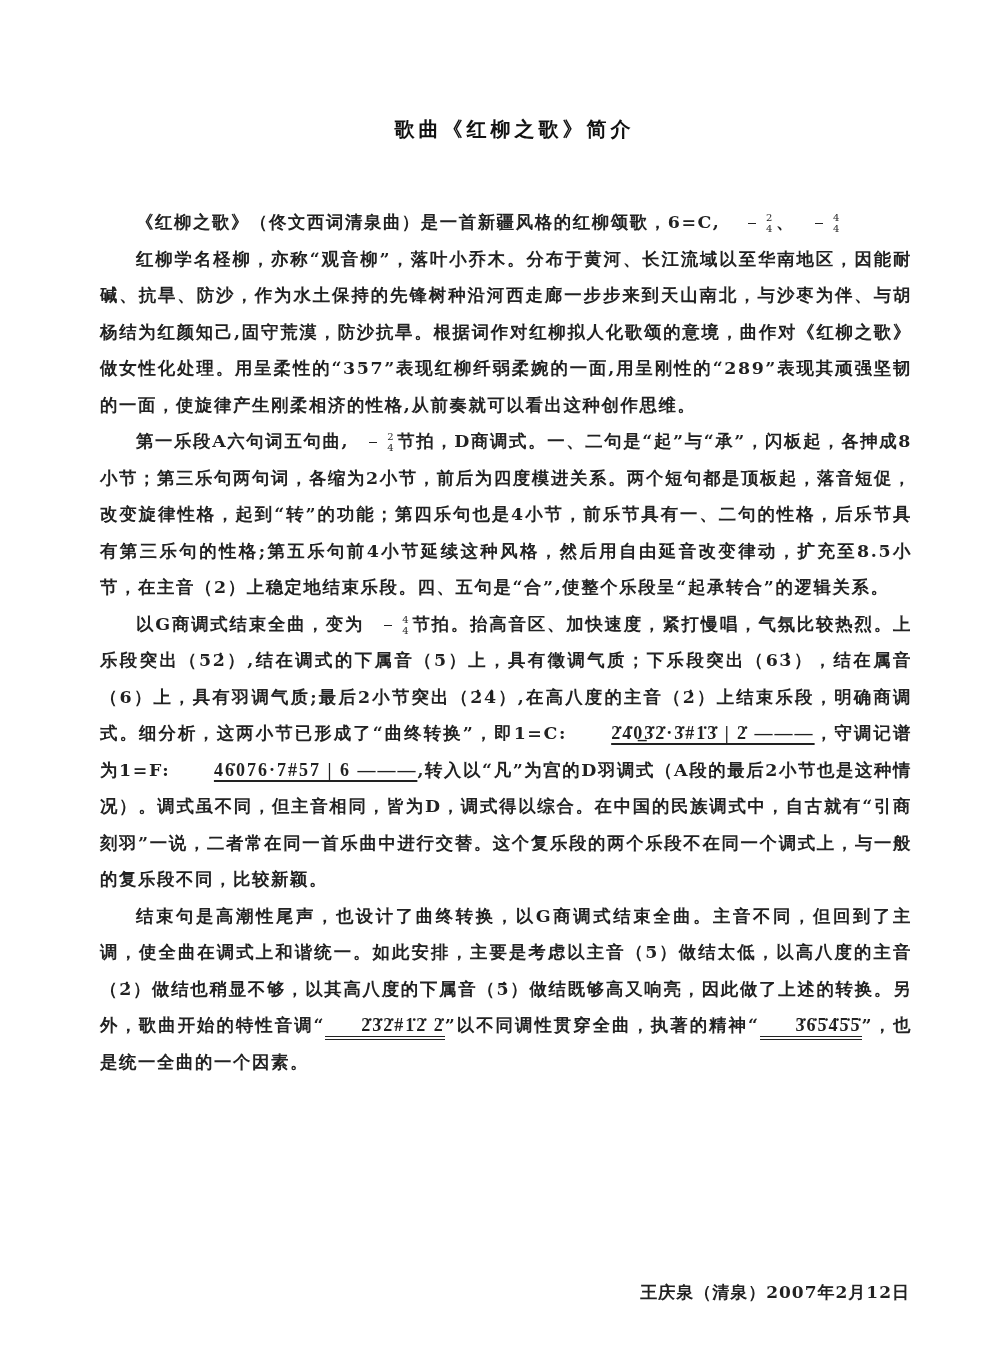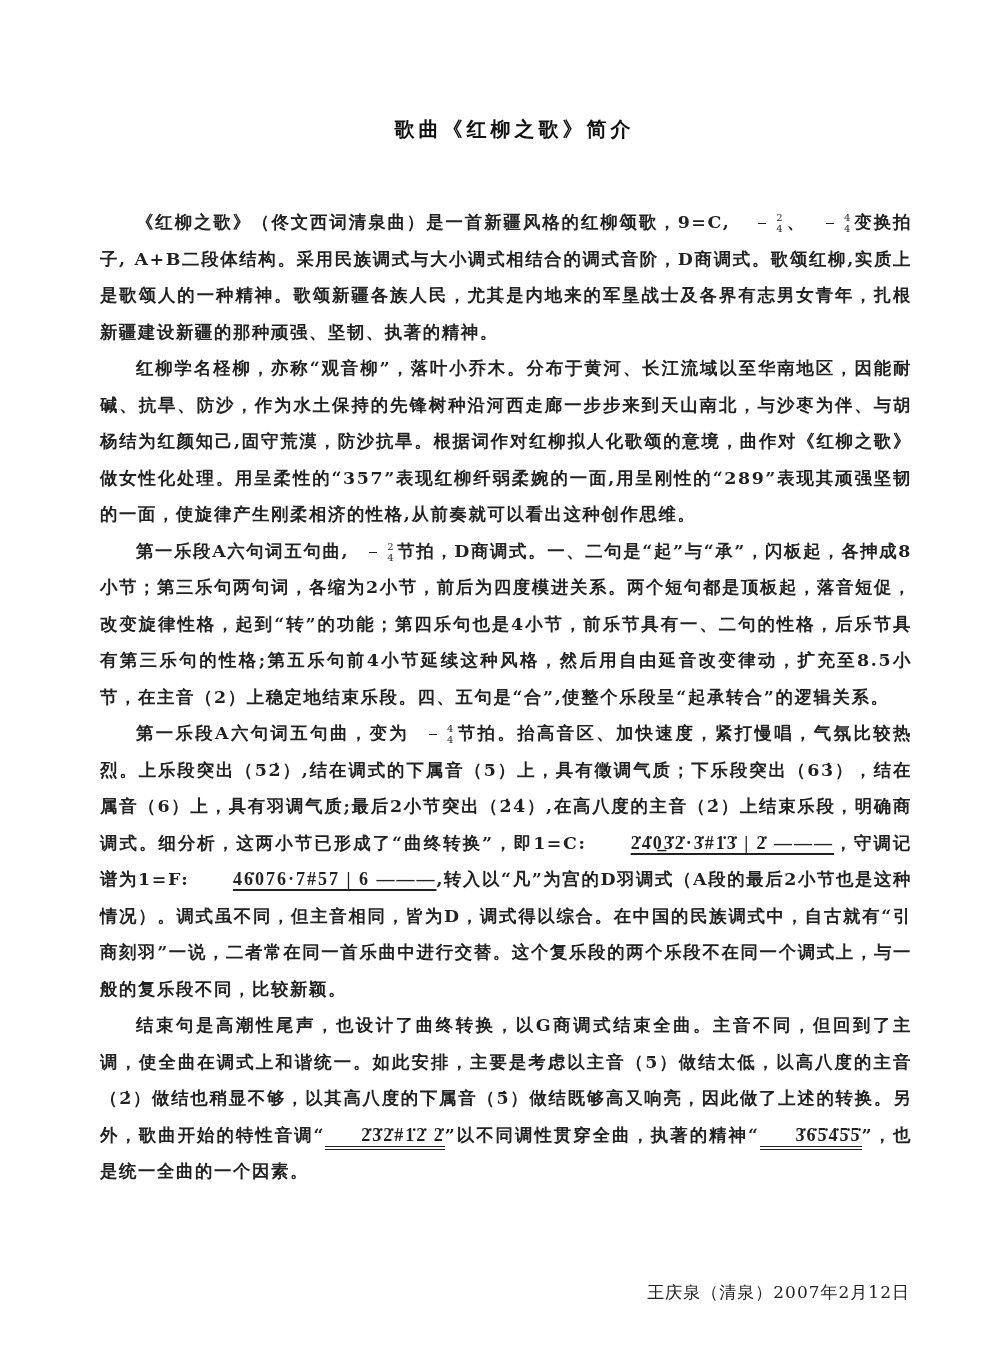--- a/index.html
+++ b/index.html
@@ -27,56 +27,56 @@
   .ul { text-decoration: underline; text-decoration-thickness: 2px; text-underline-offset: 4px; }
   .dul { border-bottom: 4px double #222; line-height: 22px; }
   .frac {
     display: inline-flex; flex-direction: column; align-items: center;
     font-size: 10px; line-height: 10px; vertical-align: middle; margin: 0 2px;
     font-weight: normal;
   }
   .frac .bar { width: 8px; border-top: 1px solid #222; }
   .signature {
     position: absolute; top: 1281px; right: 97px;
-    font-size: 17px; font-weight: normal; letter-spacing: 1px; color: #222; text-align: center;
+    font-size: 17px; font-weight: bold; letter-spacing: 1px; color: #222; text-align: center;
   }
 </style>
 </head>
 <body>
 
 <div class="title">歌曲《红柳之歌》简介</div>
 
 <div class="content">
   <p class="para">
-    <span>《红柳之歌》（佟文西词清泉曲）是一首新疆风格的红柳颂歌，9=C,</span>
+    <span>《红柳之歌》（佟文西词清泉曲）是一首新疆风格的红柳颂歌，6=C,</span>
     <span class="frac">
         <span>2</span>
         <span class="bar"></span>
         <span>4</span>
       </span><span>、</span><span class="frac">
         <span>4</span>
         <span class="bar"></span>
         <span>4</span>
-      </span><span>变换拍子, A+B二段体结构。采用民族调式与大小调式相结合的调式音阶，D商调式。歌颂红柳,实质上是歌颂人的一种精神。歌颂新疆各族人民，尤其是内地来的军垦战士及各界有志男女青年，扎根新疆建设新疆的那种顽强、坚韧、执著的精神。</span>
+      </span>
   </p>
 
   <p class="para">
     <span>红柳学名柽柳，亦称“观音柳”，落叶小乔木。分布于黄河、长江流域以至华南地区，因能耐碱、抗旱、防沙，作为水土保持的先锋树种沿河西走廊一步步来到天山南北，与沙枣为伴、与胡杨结为红颜知己,固守荒漠，防沙抗旱。根据词作对红柳拟人化歌颂的意境，曲作对《红柳之歌》做女性化处理。用呈柔性的“357”表现红柳纤弱柔婉的一面,用呈刚性的“289”表现其顽强坚韧的一面，使旋律产生刚柔相济的性格,从前奏就可以看出这种创作思维。</span>
   </p>
 
   <p class="para">
     <span>第一乐段A六句词五句曲,</span><span class="frac">
         <span>2</span>
         <span class="bar"></span>
         <span>4</span>
       </span><span>节拍，D商调式。一、二句是“起”与“承”，闪板起，各抻成8小节；第三乐句两句词，各缩为2小节，前后为四度模进关系。两个短句都是顶板起，落音短促，改变旋律性格，起到“转”的功能；第四乐句也是4小节，前乐节具有一、二句的性格，后乐节具有第三乐句的性格;第五乐句前4小节延续这种风格，然后用自由延音改变律动，扩充至8.5小节，在主音（2）上稳定地结束乐段。四、五句是“合”,使整个乐段呈“起承转合”的逻辑关系。</span>
   </p>
 
   <p class="para">
-    <span>第一乐段A六句词五句曲，变为</span><span class="frac">
+    <span>以G商调式结束全曲，变为</span><span class="frac">
         <span>4</span>
         <span class="bar"></span>
         <span>4</span>
       </span><span>节拍。抬高音区、加快速度，紧打慢唱，气氛比较热烈。上乐段突出（52̇）,结在调式的下属音（5）上，具有徵调气质；下乐段突出（63̇），结在属音（6）上，具有羽调气质;最后2小节突出（2̇4̇）,在高八度的主音（2̇）上结束乐段，明确商调式。细分析，这两小节已形成了“曲终转换”，即1=C:</span>
     <span class="nm ul">2̇4̇0̲3̇2̇·3̇#1̇3̇ | 2̇ ———</span><span>，守调记谱为1=F:</span>
     <span class="nm ul">46̇076·7#57 | 6 ———</span><span>,转入以“凡”为宫的D羽调式（A段的最后2小节也是这种情况）。调式虽不同，但主音相同，皆为D，调式得以综合。在中国的民族调式中，自古就有“引商刻羽”一说，二者常在同一首乐曲中进行交替。这个复乐段的两个乐段不在同一个调式上，与一般的复乐段不同，比较新颖。</span>
   </p>
 
   <p class="para">
     <span>结束句是高潮性尾声，也设计了曲终转换，以G商调式结束全曲。主音不同，但回到了主调，使全曲在调式上和谐统一。如此安排，主要是考虑以主音（5）做结太低，以高八度的主音（2̇）做结也稍显不够，以其高八度的下属音（5̇）做结既够高又响亮，因此做了上述的转换。另外，歌曲开始的特性音调“</span><span class="nm dul">2̇3̇2̇#1̇2̇ 2̇</span><span>”以不同调性贯穿全曲，执著的精神“</span><span class="nm dul">3̇6̇5̇4̇5̇5̇</span><span>”，也是统一全曲的一个因素。</span>

